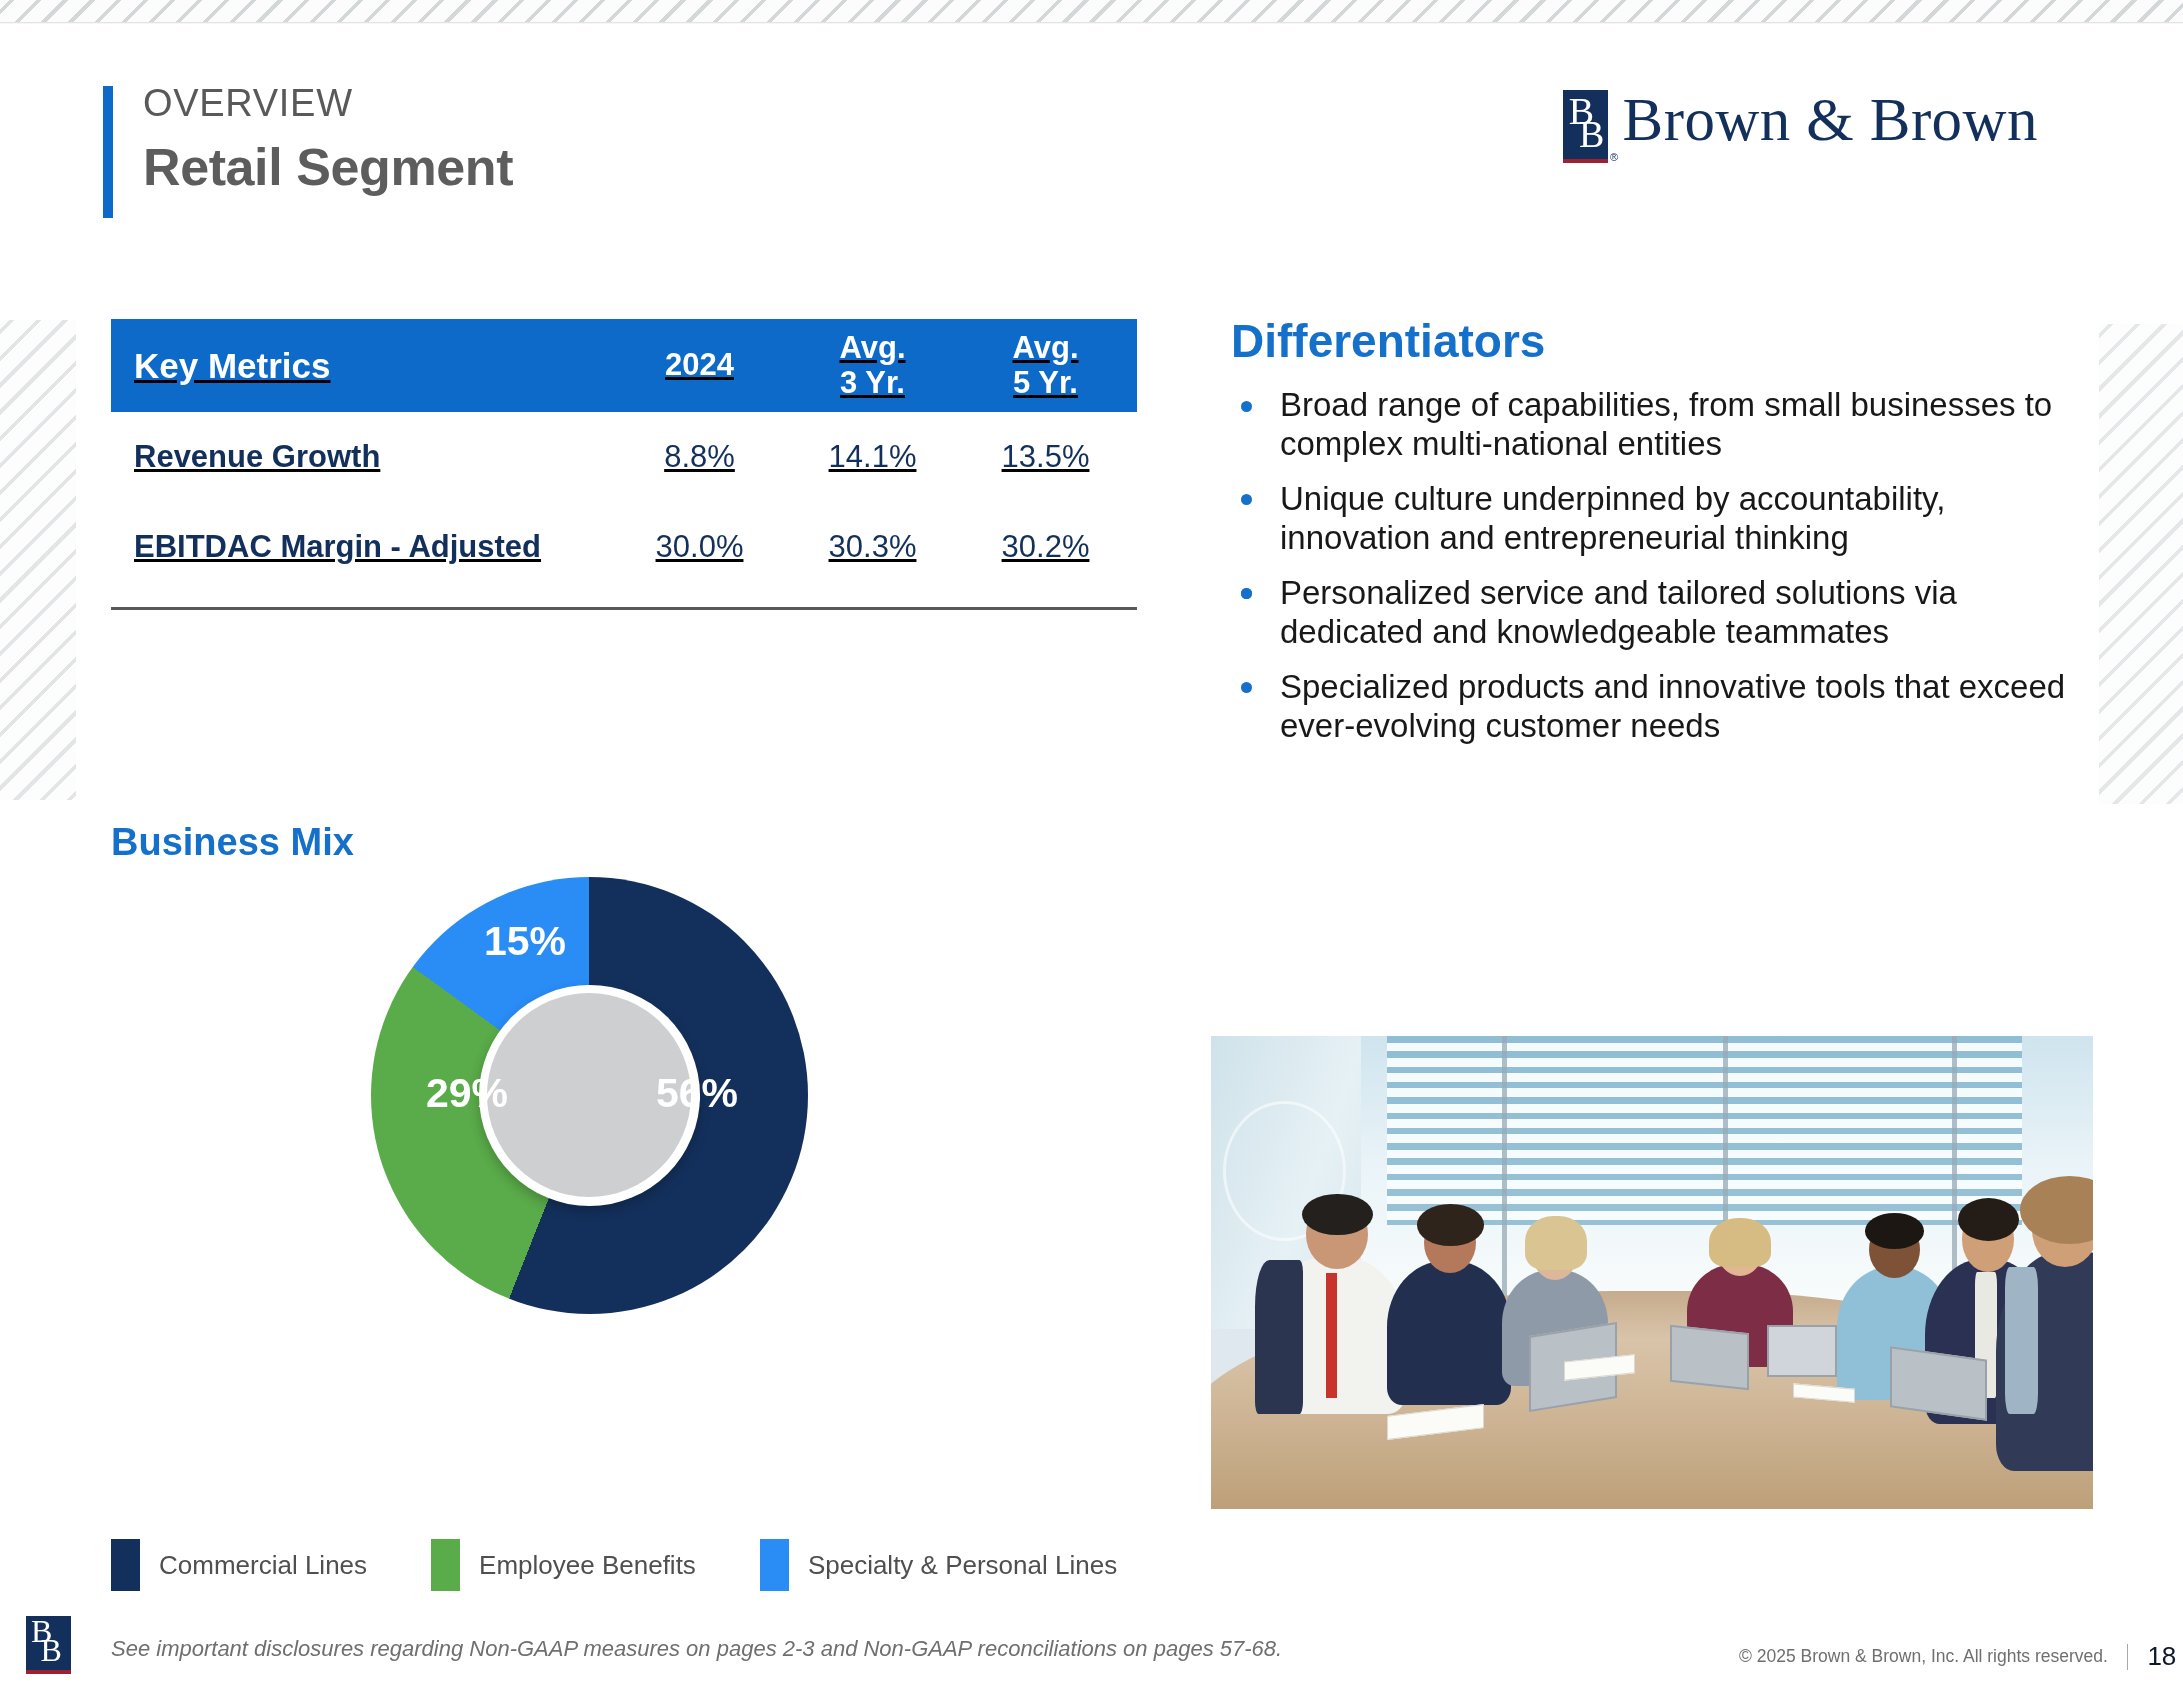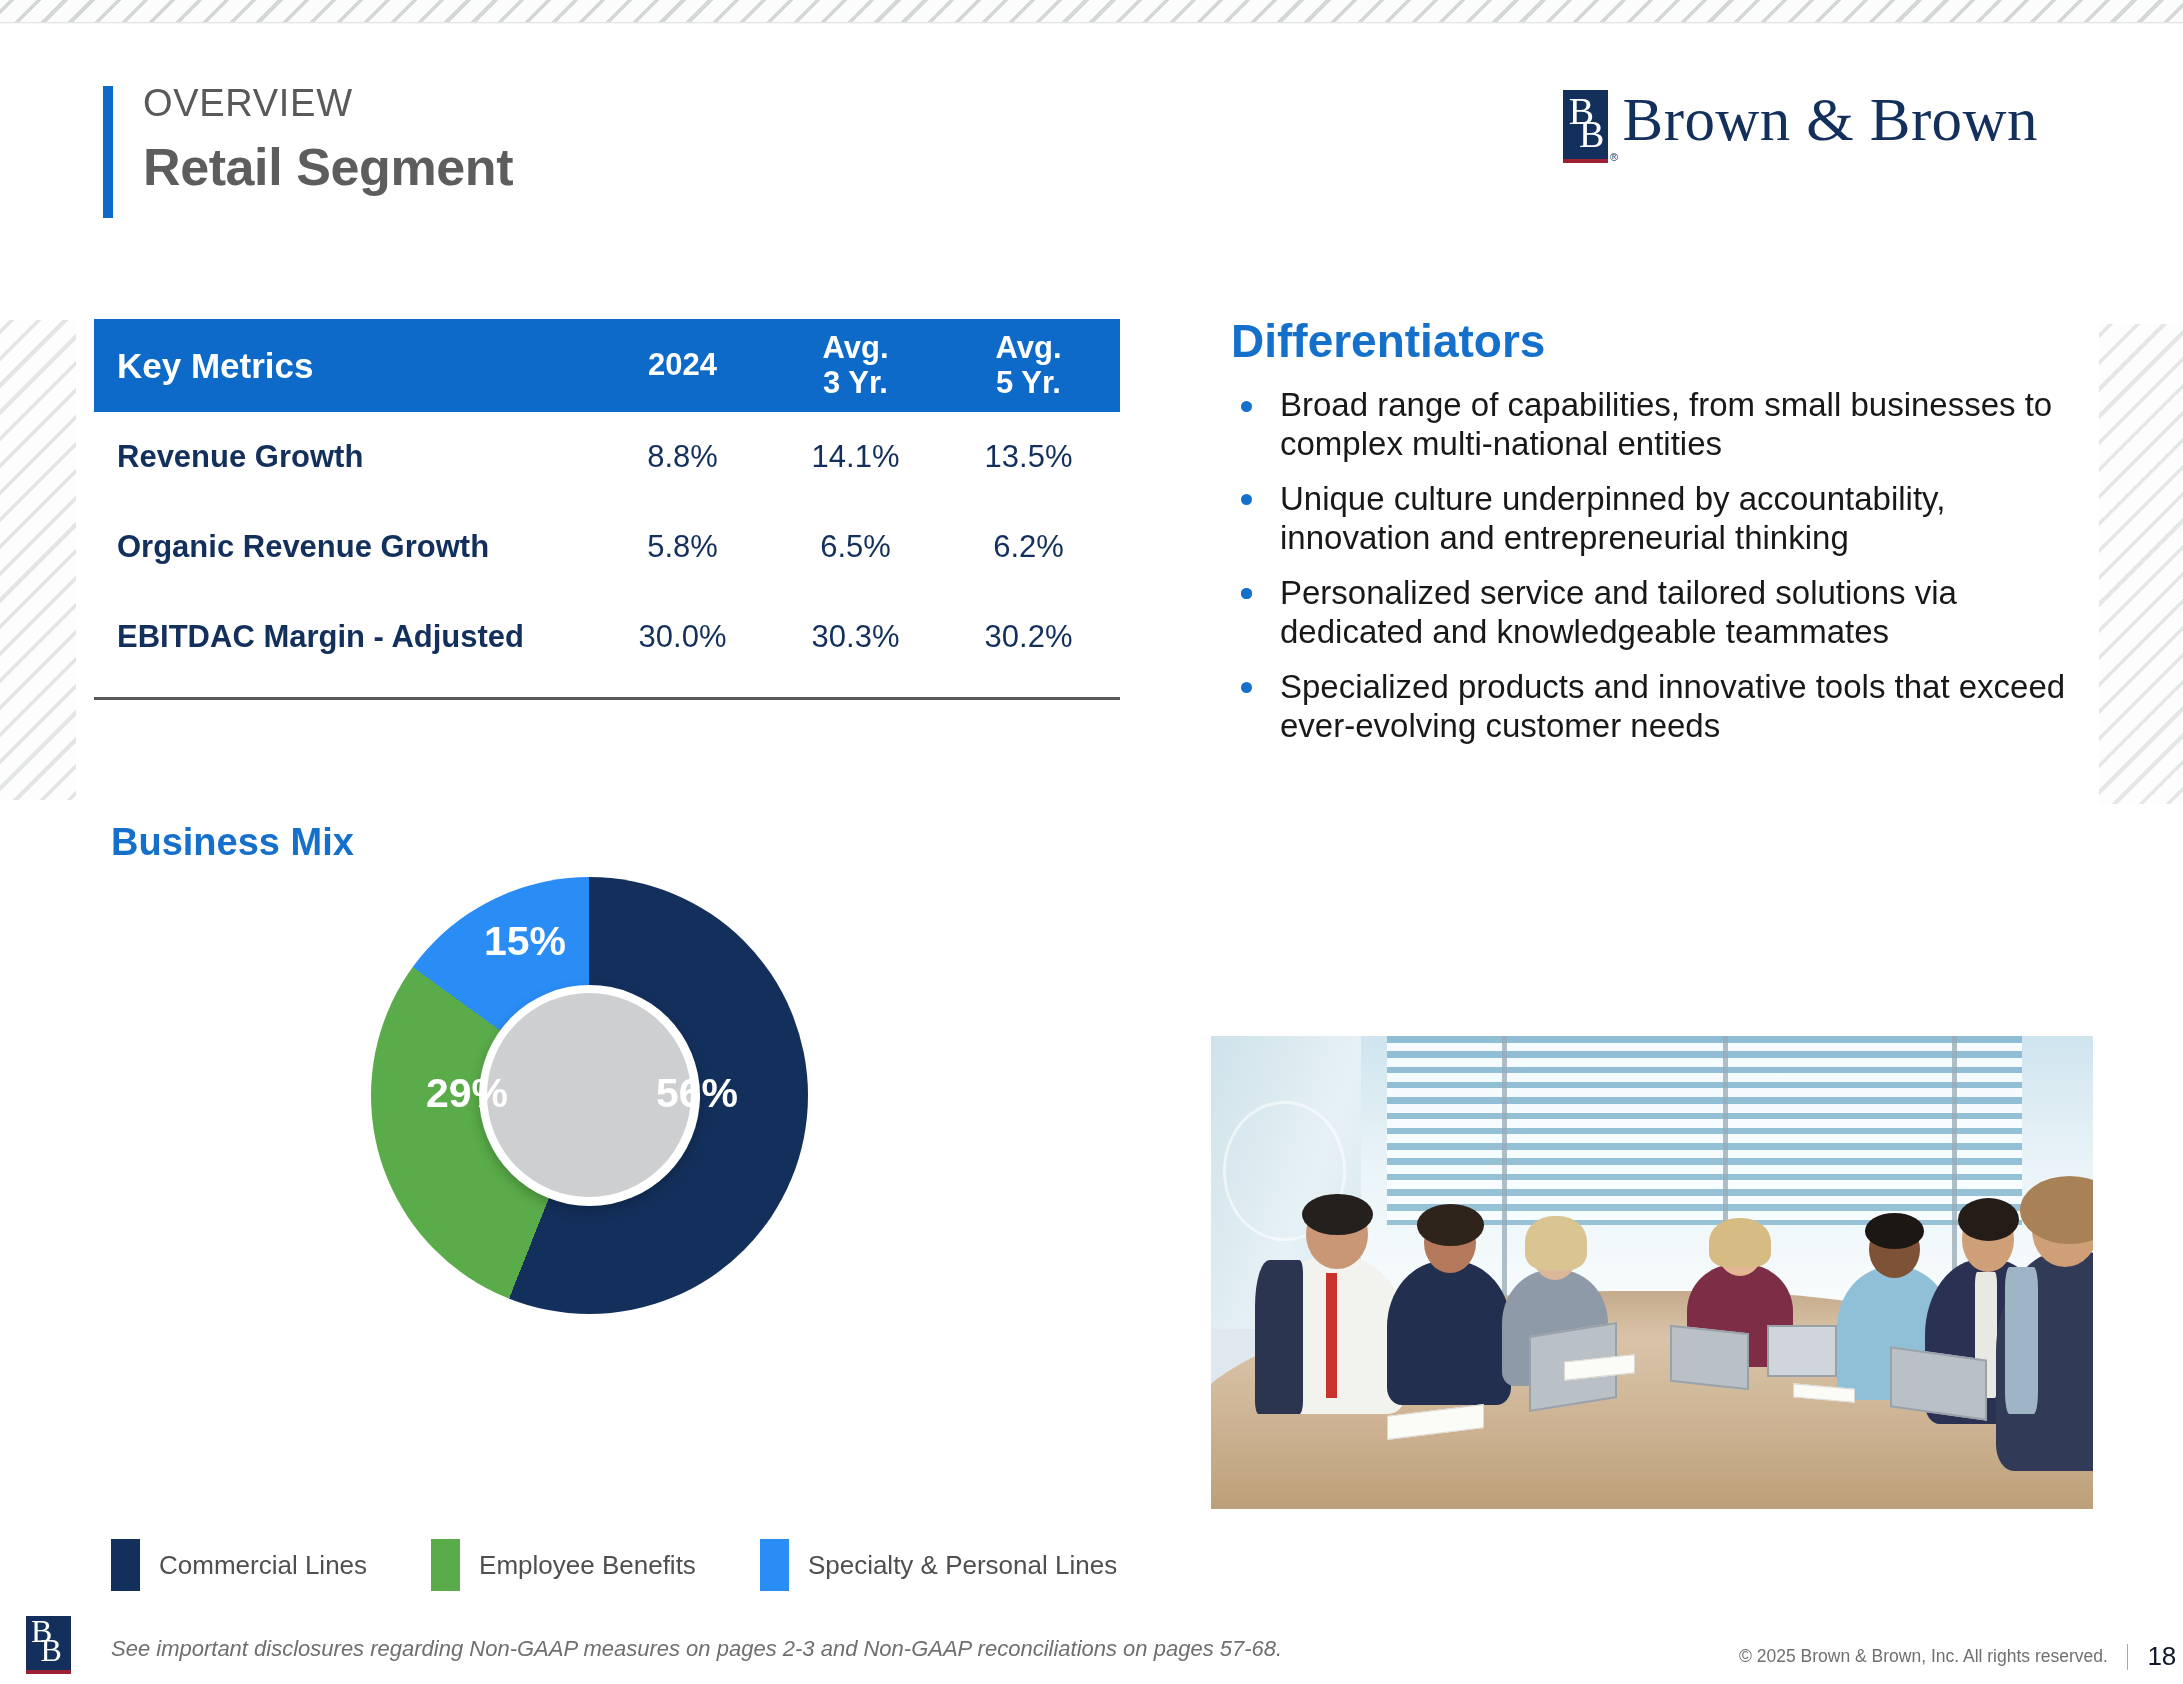--- a/index.html
+++ b/index.html
@@ -123,22 +123,23 @@
     font-size: 61px;
     color: #13305c;
     line-height: 0.98;
     white-space: nowrap;
     letter-spacing: 0.4px;
   }
 
   
   .metrics-table {
     position: absolute;
-    left: 94px; top: 319px;
+    left: 111px; top: 319px;
     width: 1026px;
+    text-decoration: underline;
   }
   .metrics-head {
     display: flex;
     align-items: center;
     background: #0d6ac8;
     height: 93px;
     color: #ffffff;
   }
   .mcol-label { width: 502px; padding-left: 23px; }
   .mcol-v { width: 173px; text-align: center; }
@@ -434,26 +435,20 @@
     </div>
   </div>
 
   <div class="metrics-row">
     <div class="mcol-label">Revenue Growth</div>
     <div class="mcol-v">8.8%</div>
     <div class="mcol-v">14.1%</div>
     <div class="mcol-v">13.5%</div>
   </div>
 
-  <div class="metrics-row">
-    <div class="mcol-label">Organic Revenue Growth</div>
-    <div class="mcol-v">5.8%</div>
-    <div class="mcol-v">6.5%</div>
-    <div class="mcol-v">6.2%</div>
-  </div>
 
   <div class="metrics-row">
     <div class="mcol-label">EBITDAC Margin - Adjusted</div>
     <div class="mcol-v">30.0%</div>
     <div class="mcol-v">30.3%</div>
     <div class="mcol-v">30.2%</div>
   </div>
 
   <div class="metrics-divider"></div>
 </div>

